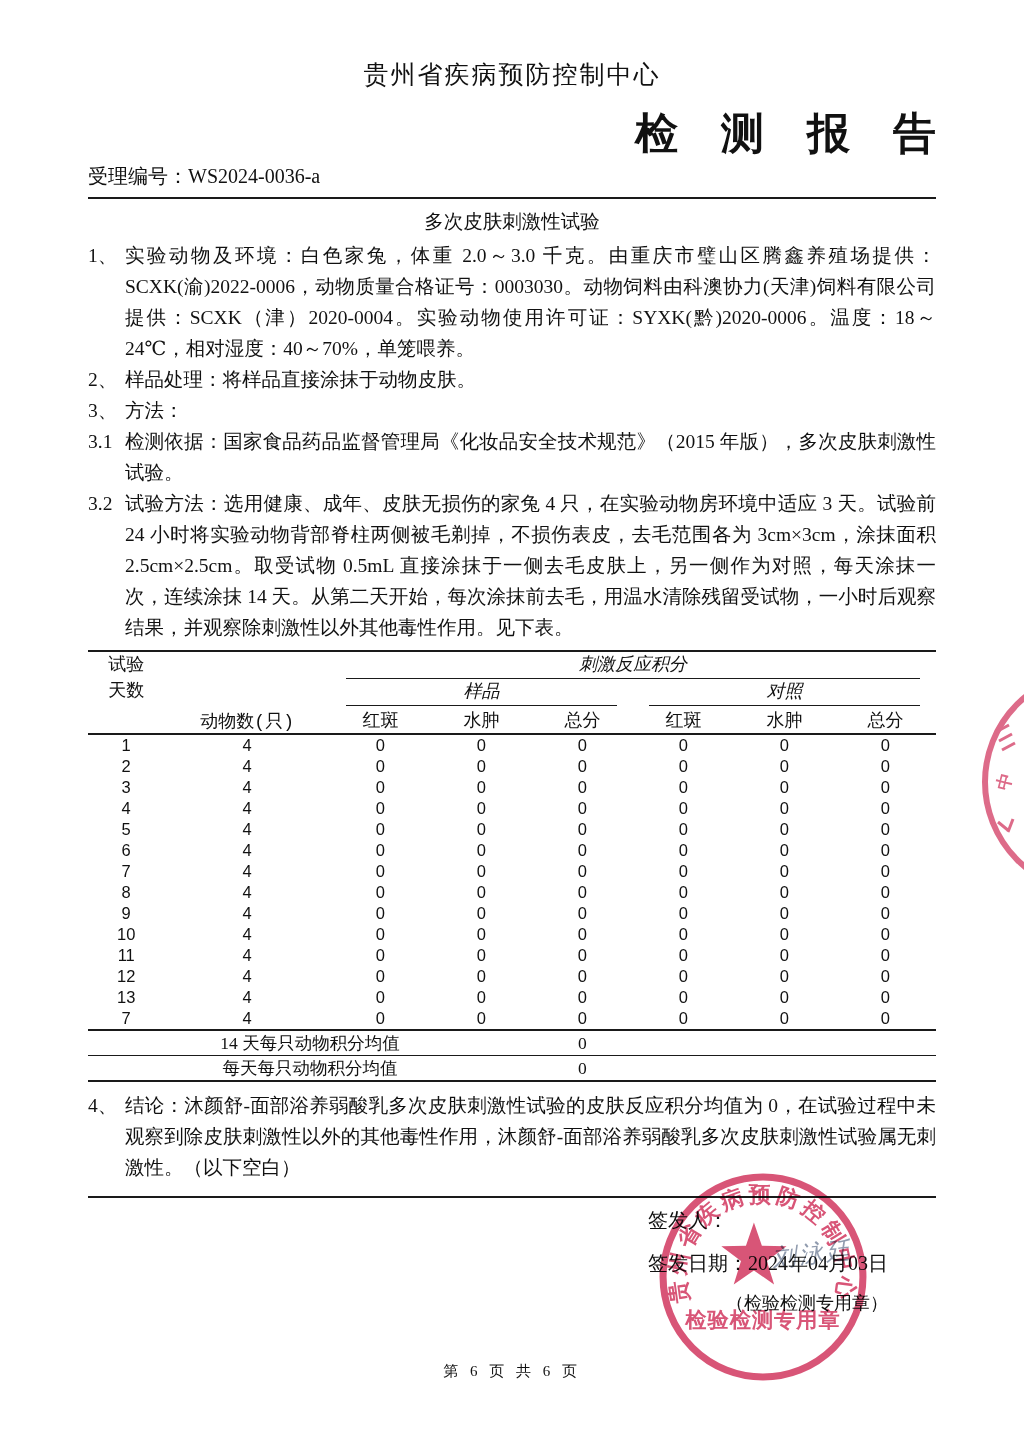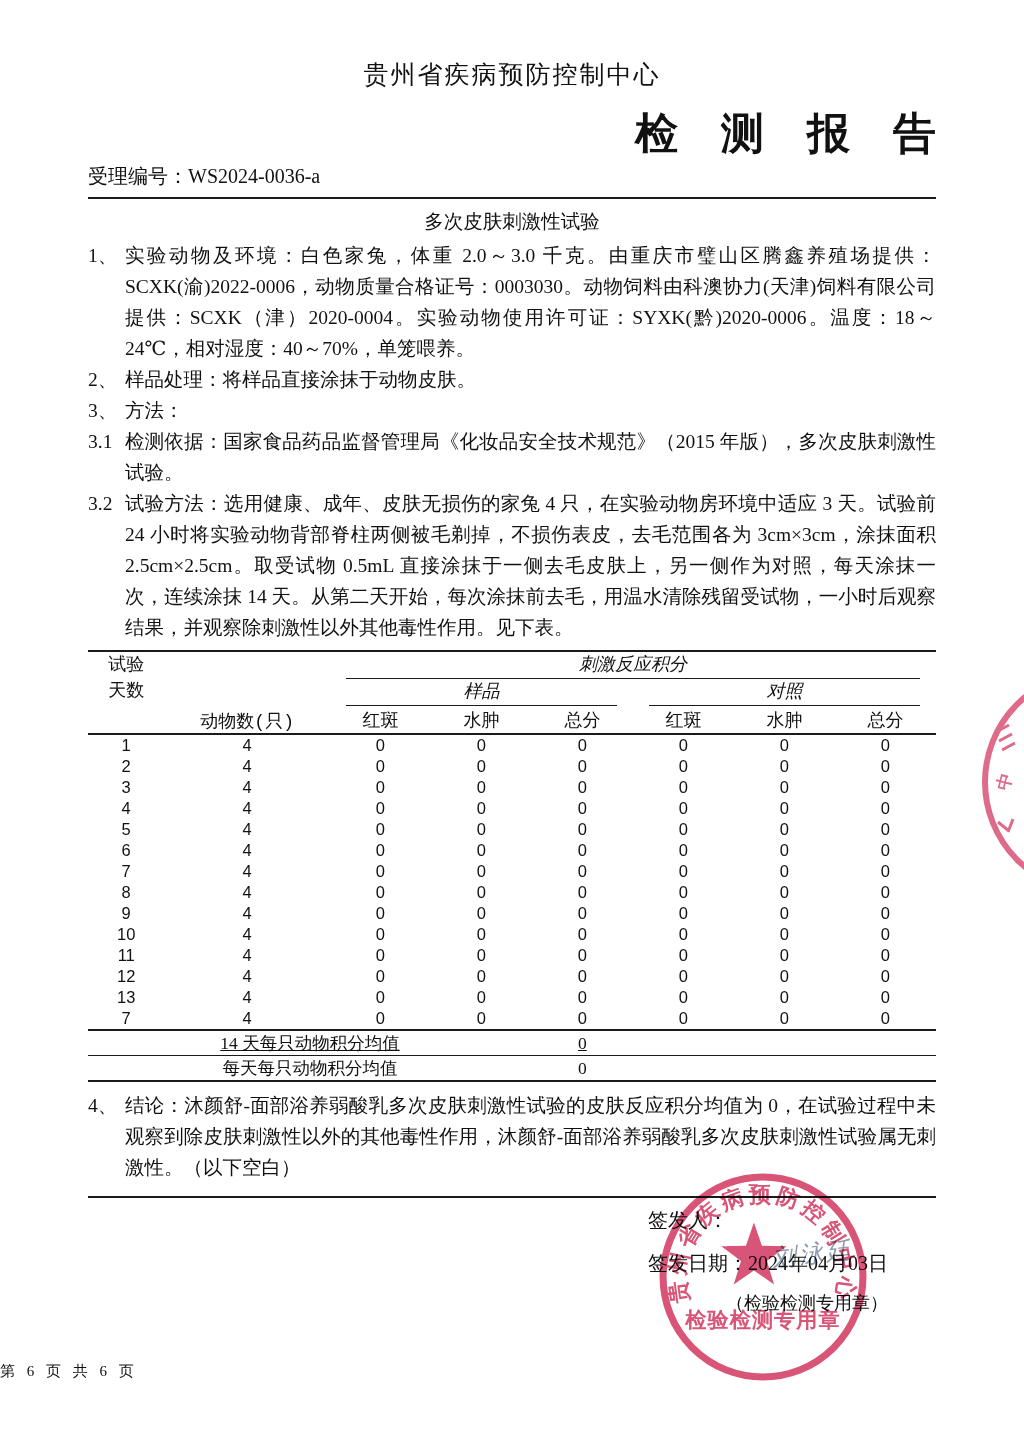--- a/index.html
+++ b/index.html
@@ -34,32 +34,32 @@
   .col-day{width:9%;} .col-animals{width:19.5%;} .col-score{width:11.9%;}
   th.day-h{ vertical-align:top; text-align:left; padding:3px 0 0 8px; line-height:26px; font-size:18px;}
   th.animals-h{ vertical-align:bottom; padding-bottom:4px; font-size:18px;}
   th.grp{ height:26px; vertical-align:top; font-size:18px;}
   th.grp .u{ border-bottom:1.8px solid #1a1a1a; padding-bottom:2px; margin:0 16px;font-style:italic; }
   tr.sub th{ height:27px; vertical-align:middle; border-bottom:2.4px solid #1a1a1a; font-size:18px;}
   thead th[rowspan]{ border-bottom:2.4px solid #1a1a1a;font-family:Liberation Mono, monospace; }
   tbody td{ height:21px; font-family:"Liberation Sans","DejaVu Sans",sans-serif; font-size:16.5px; }
   tbody tr:last-child td{ border-bottom:2px solid #1a1a1a; }
   tfoot td{ height:23px; font-size:17.5px; }
-  tfoot tr.sum1 td{ border-bottom:1.6px solid #1a1a1a;text-decoration:underline; }
+  tfoot tr.sum1 td{ border-bottom:1.6px solid #1a1a1a; }
   tfoot tr.sum2 td{ border-bottom:2.5px solid #1a1a1a; }
   td.sum-label{ text-align:left; padding-left:2px; }
 
   .conclusion{ margin-top:8px; }
 
   .sig-rule{ border-top:2px solid #1a1a1a; margin-top:13px; }
   .sig-block{ margin-left:560px; margin-top:7px; font-size:20px; }
   .sig-block .row{ line-height:30px; margin-bottom:13px; }
   .seal-note{ margin-left:78px; font-size:18px; }
 
-  .footer{ position:absolute; left:0; top:1362px; width:100%; text-align:left;
+  .footer{ position:absolute; left:0; top:1362px; width:100%; text-align:center;
            font-size:15px; letter-spacing:4px; }
 
   .stamp{ position:absolute; left:656px; top:1170px; mix-blend-mode:multiply; opacity:.92; }
   .edge-stamp{ position:absolute; right:0; top:682px; mix-blend-mode:multiply; opacity:.8; }
   .handwriting{
     position:absolute; left:772px; top:1238px;
     font-size:24px; font-style:italic; color:rgba(125,138,160,.85);
     transform:rotate(-6deg); letter-spacing:3px; mix-blend-mode:multiply;
   }
 </style>

